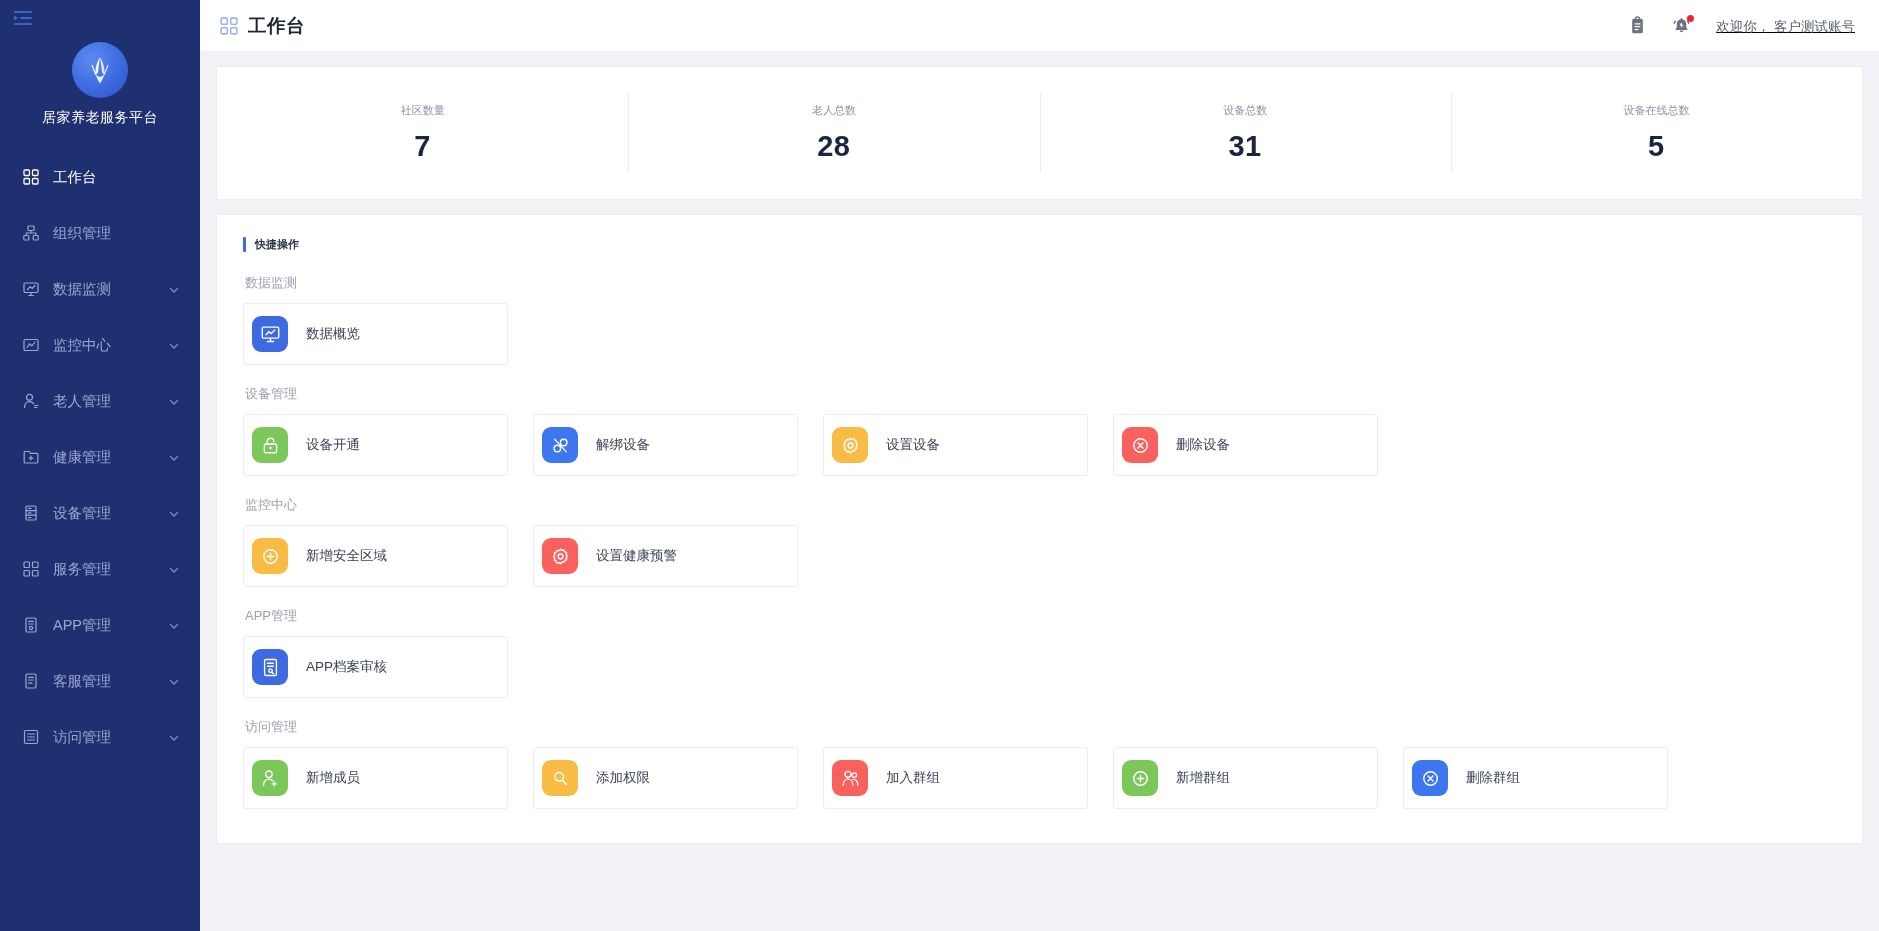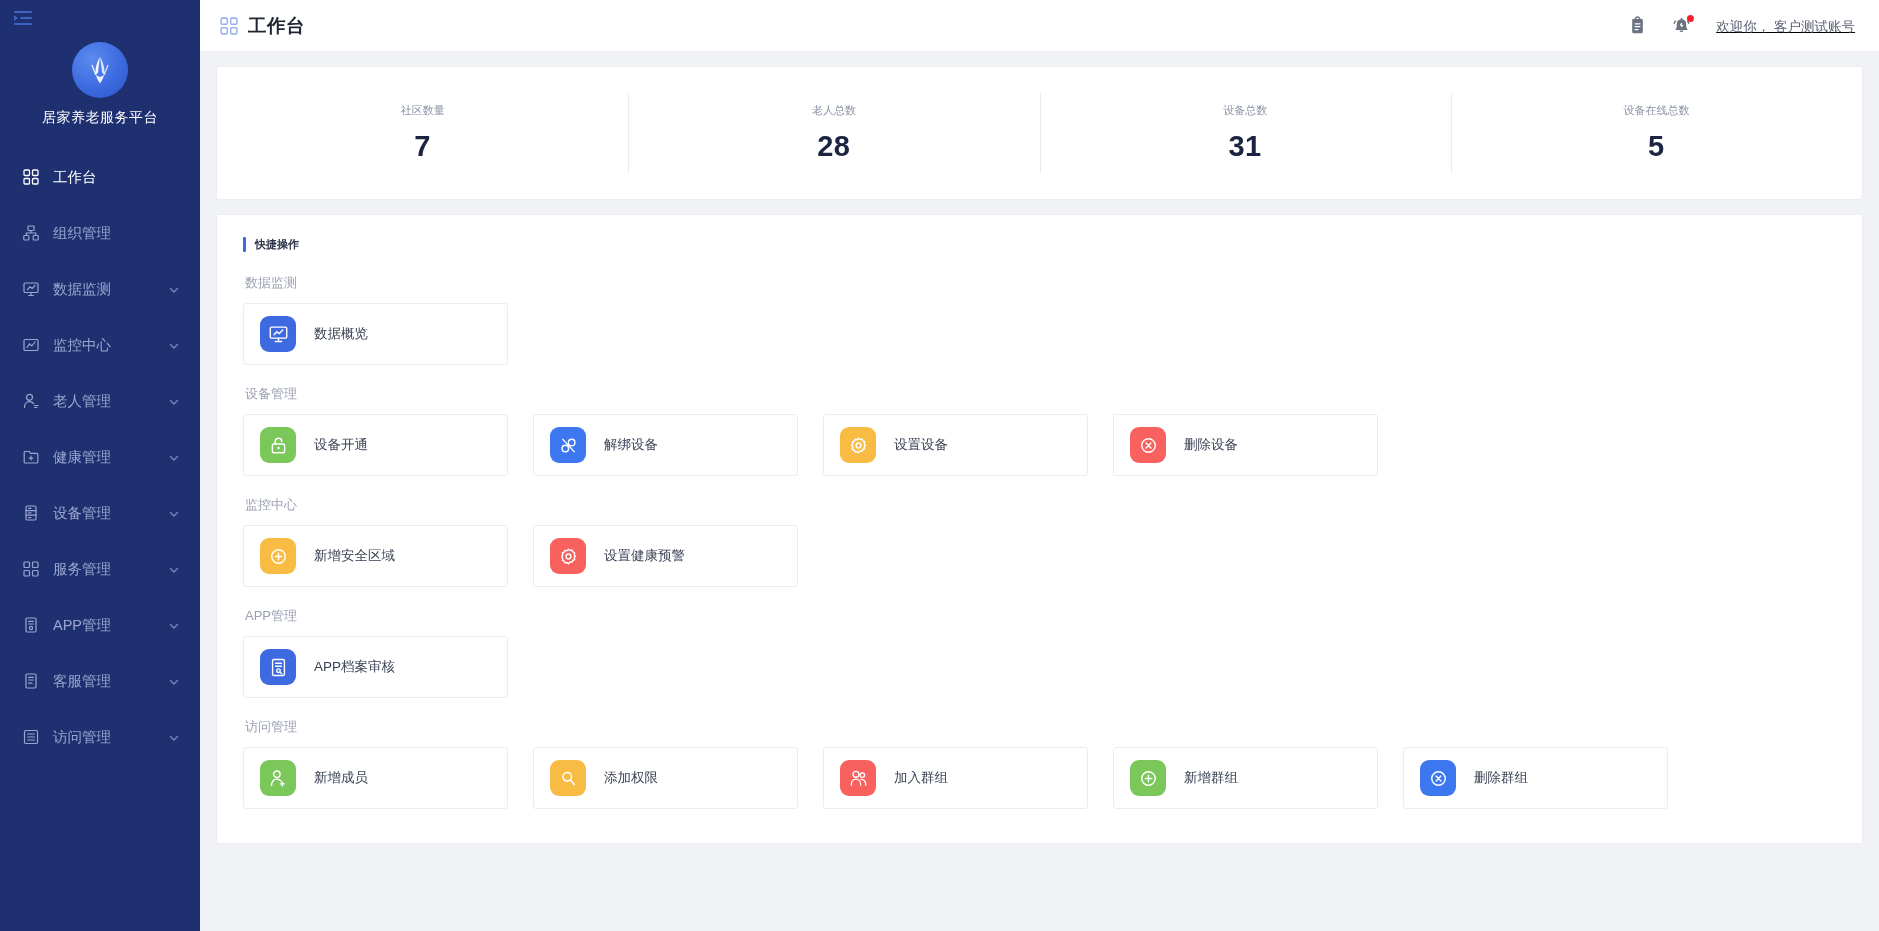--- a/index.html
+++ b/index.html
@@ -93,21 +93,21 @@
   .panel-title .bar { width: 3px; height: 15px; background: #3d6ae0; margin-right: 9px; border-radius: 1px; }
   .panel-title .txt { font-size: 11px; font-weight: 700; color: #2b3246; }
 
   .group { margin-bottom: 20px; }
   .group:last-child { margin-bottom: 0; }
   .group-label { font-size: 13px; color: #9aa1b1; margin-bottom: 11px; padding-left: 2px; }
   .tile-row { display: flex; gap: 25px; flex-wrap: wrap; }
   .tile {
     width: 265px; height: 62px;
     background: #ffffff; border: 1px solid #ebedf1; border-radius: 3px;
-    display: flex; align-items: center; padding: 0 16px;
+    display: flex; align-items: center; padding: 0 8px;
     cursor: pointer;
   }
   .tile-icon {
     width: 36px; height: 36px; border-radius: 9px;
     display: flex; align-items: center; justify-content: center;
     flex: 0 0 36px;
   }
   .tile-icon svg { display: block; }
   .tile-label { margin-left: 18px; font-size: 13.5px; color: #3a4254; white-space: nowrap; }
 

